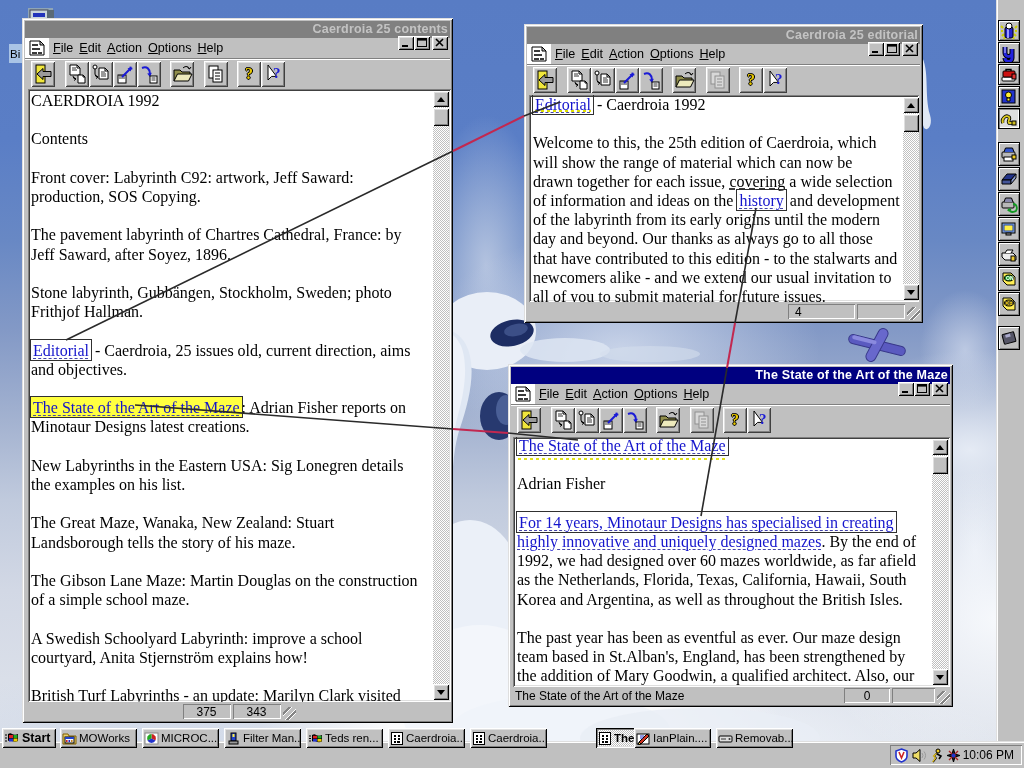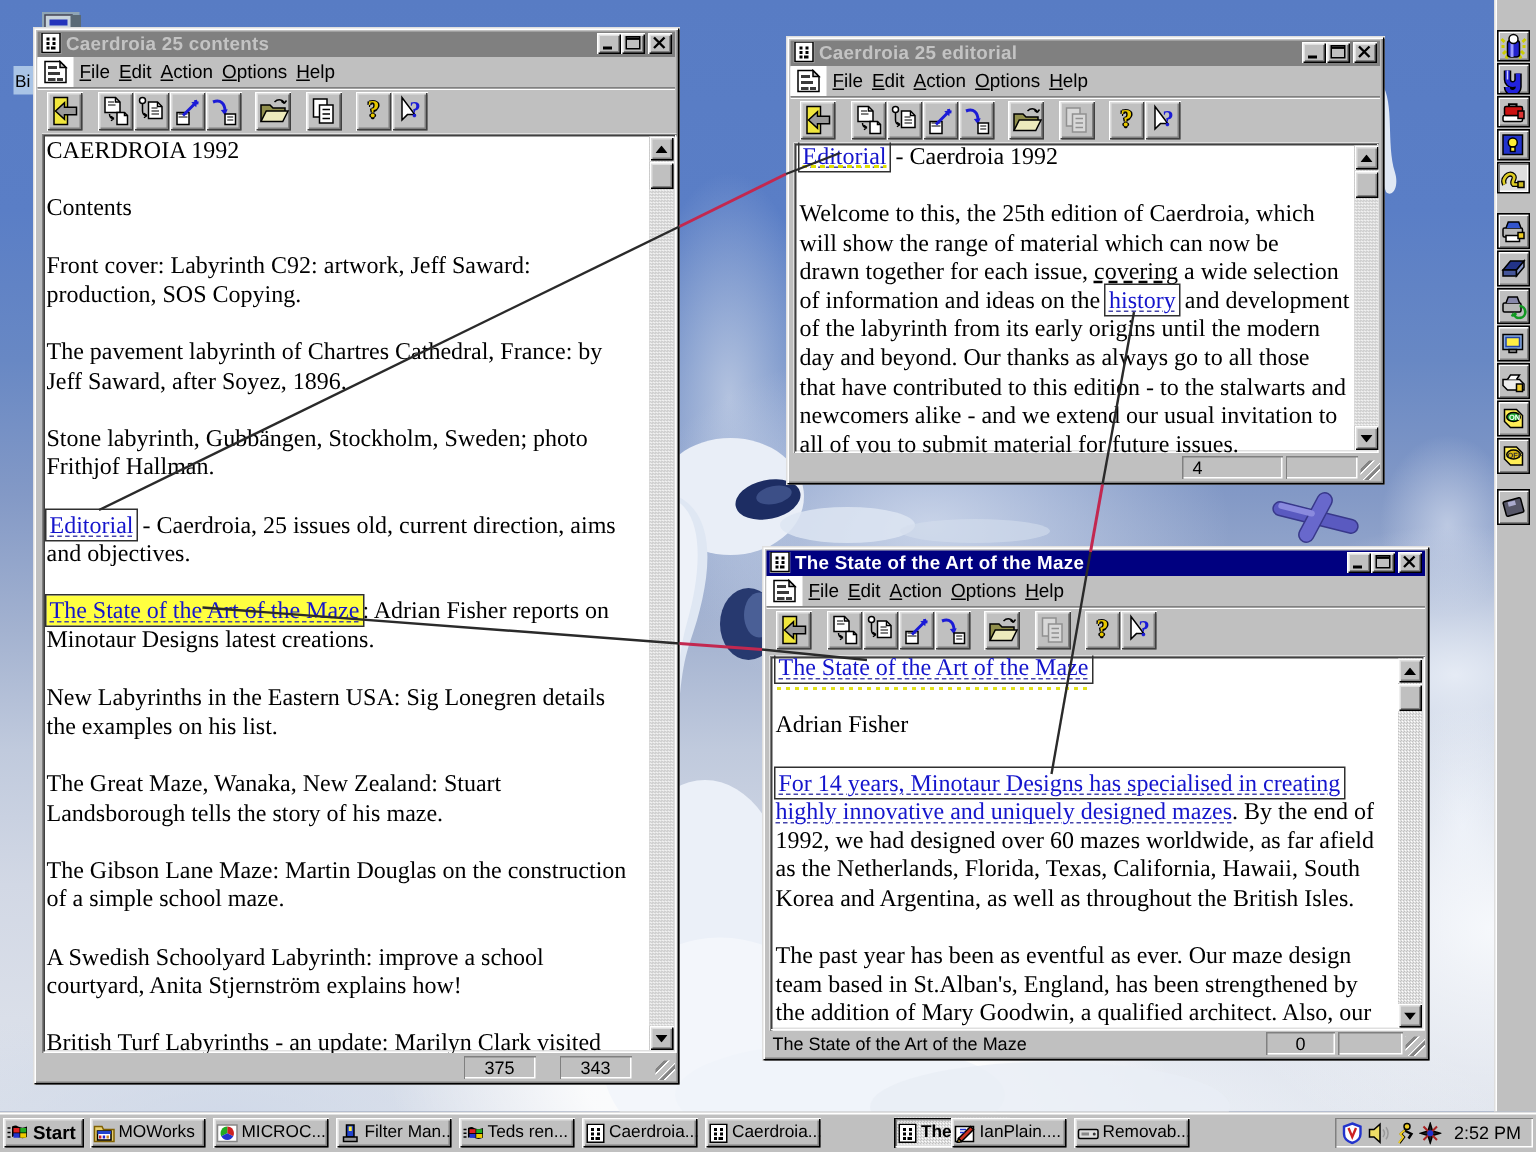--- a/index.html
+++ b/index.html
@@ -15,21 +15,21 @@
     radial-gradient(ellipse 300px 100px at 700px 750px, rgba(240,244,250,.95) 0%, rgba(240,244,250,0) 100%),
     radial-gradient(ellipse 200px 120px at 620px 350px, rgba(215,224,240,.8) 0%, rgba(215,224,240,0) 100%),
     radial-gradient(ellipse 60px 150px at 486px 265px, rgba(186,200,226,.9) 0%, rgba(186,200,226,0) 100%),
     radial-gradient(ellipse 45px 60px at 965px 350px, rgba(205,215,235,.75) 0%, rgba(205,215,235,0) 100%),
     radial-gradient(ellipse 40px 90px at 975px 550px, rgba(230,236,246,.9) 0%, rgba(230,236,246,0) 100%),
     linear-gradient(to bottom, #587cc4 0px, #5a7ec6 140px, #6888c4 240px, #8399c6 330px, #a3b2d0 420px, #c0cadd 500px, #d2d8e5 590px, #dadfe9 680px, #dde2eb 741px);
 }
 
 .win { position:absolute; background:#c0c0c0; padding:3px;
   box-shadow: inset 1px 1px 0 #dfdfdf, inset -1px -1px 0 #000, inset 2px 2px 0 #fff, inset -2px -2px 0 #808080; }
-.tbar { position:absolute; left:3px; right:3px; top:3px; height:17px; display:flex; align-items:flex-start; padding:1px 2px; }
+.tbar { position:absolute; left:3px; right:3px; top:3px; height:17px; display:flex; align-items:flex-end; padding:1px 2px;flex-direction:column; }
 .tbar.inactive { background:#808080; }
 .tbar.active { background:#000080; }
 .tbar .ttext { font-size:12.5px; font-weight:bold; margin-left:3px; letter-spacing:0.2px; }
 .tbar.inactive .ttext { color:#c3c3c3; }
 .tbar.active .ttext { color:#fff; }
 .tbtns { margin-left:auto; display:flex; }
 .tbtn { width:16px; height:14px; background:#c0c0c0; position:relative;
   box-shadow: inset 1px 1px 0 #fff, inset -1px -1px 0 #000, inset 2px 2px 0 #dfdfdf, inset -2px -2px 0 #808080; }
 .tbtn.close { margin-left:2px; }
 .menubar { position:absolute; left:3px; right:3px; top:20px; height:21px; display:flex; align-items:center; font-size:12.6px; color:#000; border-bottom:1px solid #808080; box-shadow:0 1px 0 #fff; }
@@ -51,21 +51,21 @@
 .sarrow { position:absolute; left:0; width:16px; height:16px; background:#c0c0c0;
   box-shadow: inset 1px 1px 0 #fff, inset -1px -1px 0 #000, inset 2px 2px 0 #dfdfdf, inset -2px -2px 0 #808080;
   display:flex; align-items:center; justify-content:center; }
 .thumb { position:absolute; left:0; width:16px; background:#c0c0c0;
   box-shadow: inset 1px 1px 0 #fff, inset -1px -1px 0 #000, inset 2px 2px 0 #dfdfdf, inset -2px -2px 0 #808080; }
 .link { color:#1414cc; text-decoration:underline; text-decoration-style:dashed; text-decoration-color:#4444aa; text-decoration-thickness:1px; text-underline-offset:2px; }
 .lbox { outline:1px solid #303030; outline-offset:0; padding:2px 2px 1px; }
 
 #taskbar { position:absolute; left:0; top:741px; width:1024px; height:27px; background:#c0c0c0;
   box-shadow: inset 0 1px 0 #dfdfdf, inset 0 2px 0 #fff; }
-.taskbtn { position:absolute; top:745px; height:20px; background:#c0c0c0; display:flex; align-items:center; padding:0 2px; font-size:11.5px; white-space:nowrap; overflow:hidden;
+.taskbtn { position:absolute; top:728px; height:20px; background:#c0c0c0; display:flex; align-items:center; padding:0 2px; font-size:11.5px; white-space:nowrap; overflow:hidden;
   box-shadow: inset 1px 1px 0 #fff, inset -1px -1px 0 #000, inset 2px 2px 0 #dfdfdf, inset -2px -2px 0 #808080; }
 .taskbtn.pressed { font-weight:bold; box-shadow: inset 1px 1px 0 #000, inset -1px -1px 0 #fff, inset 2px 2px 0 #808080, inset -2px -2px 0 #dfdfdf;
   background-image: conic-gradient(#fff 0 25%, #c0c0c0 0 50%, #fff 0 75%, #c0c0c0 0); background-size:2px 2px; }
 .taskbtn svg { margin-right:2px; flex:none; }
 #tray { position:absolute; right:2px; top:745px; width:132px; height:20px; box-shadow: inset 1px 1px 0 #808080, inset -1px -1px 0 #fff; display:flex; align-items:center; padding-left:4px; }
 #tray .clock { margin-left:auto; margin-right:8px; font-size:12px; }
 
 #strip { position:absolute; left:996px; top:0; width:28px; height:741px; background:#c0c0c0; box-shadow: inset 1px 0 0 #dfdfdf, inset 2px 0 0 #fff; }
 .sicon { position:absolute; left:2px; width:22px; height:21px; background:#c0c0c0; border:1px solid #000; box-shadow: inset 1px 1px 0 #fff, inset -1px -1px 0 #808080; display:flex; align-items:center; justify-content:center; }
 .sicon.pressed { background:#dfdfdf; box-shadow: inset 1px 1px 0 #808080, inset -1px -1px 0 #fff; }
@@ -227,21 +227,21 @@
             </svg>
           </span>
     <span class="thumb" style="top:17px; height:18px;"></span>
     <span class="sarrow" style="bottom:0;">
             <svg width="8" height="5">
               <path d="M4 5 L8 0 L0 0 z" fill="#000"></path>
             </svg>
           </span>
   </div>
   </div>
-  <div class="sbar" style="justify-content:flex-end;gap:14px;">
+  <div class="sbar" style="justify-content:center;">
     <span class="sbox" style="width:48px;">375</span>
     <span class="sbox" style="width:48px;">343</span>
     <span class="grip"></span>
   </div>
 </div>
 <div id="win2" class="win" style="left:524px; top:24px; width:399px; height:299px;">
   <div class="tbar inactive">
     <svg width="14" height="14" viewBox="0 0 14 14">
           <rect x="0" y="0" width="14" height="14" fill="#c0c0c0"></rect>
           <rect x="1" y="0" width="12" height="13" fill="#fff" stroke="#000"></rect>
@@ -687,21 +687,21 @@
   <svg width="15" height="15" viewBox="0 0 15 15" style="margin-left:2px">
         <circle cx="9" cy="3" r="2" fill="#eecc22" stroke="#000"></circle>
         <path d="M8 5 L5 8 l2 2 -3 4 M8 6 l4 2 -2 3" fill="none" stroke="#000" stroke-width="1.6"></path>
         <path d="M7.5 5.5 l-3 2.5 2 2 -3 4" fill="none" stroke="#eecc22" stroke-width="1.2"></path>
       </svg>
   <svg width="15" height="15" viewBox="0 0 15 15" style="margin-left:2px">
         <path d="M7.5 1 L9 6 L14 7.5 L9 9 L7.5 14 L6 9 L1 7.5 L6 6 Z" fill="#222" stroke="#000"></path>
         <path d="M3 3 l9 9 M12 3 l-9 9" stroke="#aa2222" stroke-width="1.4"></path>
         <circle cx="7.5" cy="7.5" r="2" fill="#2233cc"></circle>
       </svg>
-  <span class="clock">2:52 PM</span>
+  <span class="clock">10:06 PM</span>
 </div>
 <svg id="overlay" width="1024" height="768">
   <polyline points="66,340 453,151" fill="none" stroke="#2a2a2a" stroke-width="1.6"></polyline>
   <polyline points="453,151 524,116" fill="none" stroke="#c22850" stroke-width="2"></polyline>
   <polyline points="524,116 560,102" fill="none" stroke="#2a2a2a" stroke-width="1.6"></polyline>
   <polyline points="135,405 453,429" fill="none" stroke="#2a2a2a" stroke-width="1.6"></polyline>
   <polyline points="453,429 508,433" fill="none" stroke="#c22850" stroke-width="2"></polyline>
   <polyline points="508,433 578,440" fill="none" stroke="#2a2a2a" stroke-width="1.6"></polyline>
   <polyline points="756,208 735,323" fill="none" stroke="#2a2a2a" stroke-width="1.6"></polyline>
   <polyline points="735,323 727,368" fill="none" stroke="#c22850" stroke-width="2"></polyline>

